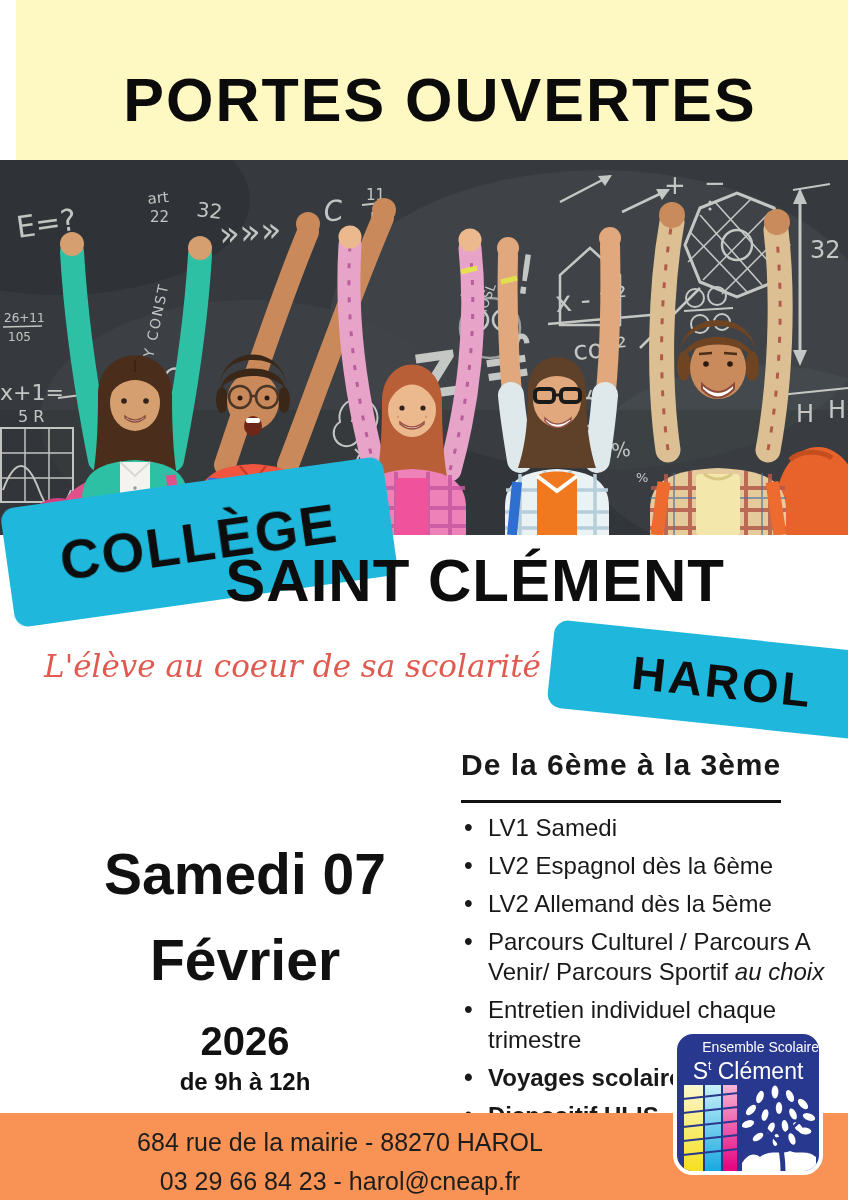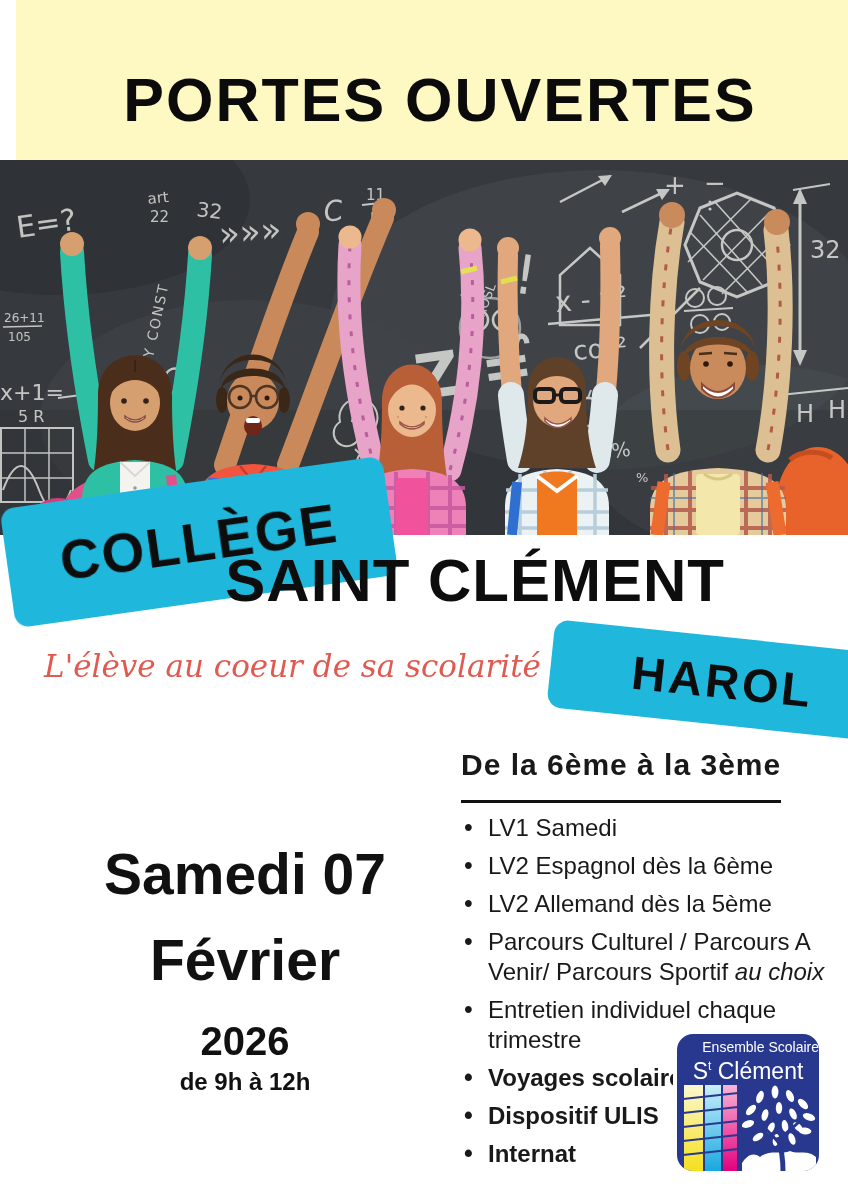--- a/index.html
+++ b/index.html
@@ -346,20 +346,24 @@
     </ul>
   </div>
 
   <div class="date">
     <div class="d1">Samedi 07</div>
     <div class="d2">Février</div>
     <div class="d3">2026</div>
     <div class="d4">de 9h à 12h</div>
   </div>
 
+  <div class="footer">
+    <div class="line addr">684 rue de la mairie - 88270 HAROL</div>
+    <div class="line contact">03 29 66 84 23 - harol@cneap.fr</div>
+  </div>
 
   <div class="logo">
     <div class="t1">Ensemble Scolaire</div>
     <div class="t2"><span>S</span><sup>t</sup> <span>Clément</span></div>
     <svg width="136" height="86" viewBox="0 0 136 86">
       <defs>
         <linearGradient id="gy" x1="0" y1="0" x2="0" y2="1">
           <stop offset="0" stop-color="#FCF8CF"></stop>
             <stop offset="1" stop-color="#F6DF1E"></stop>
         </linearGradient>

